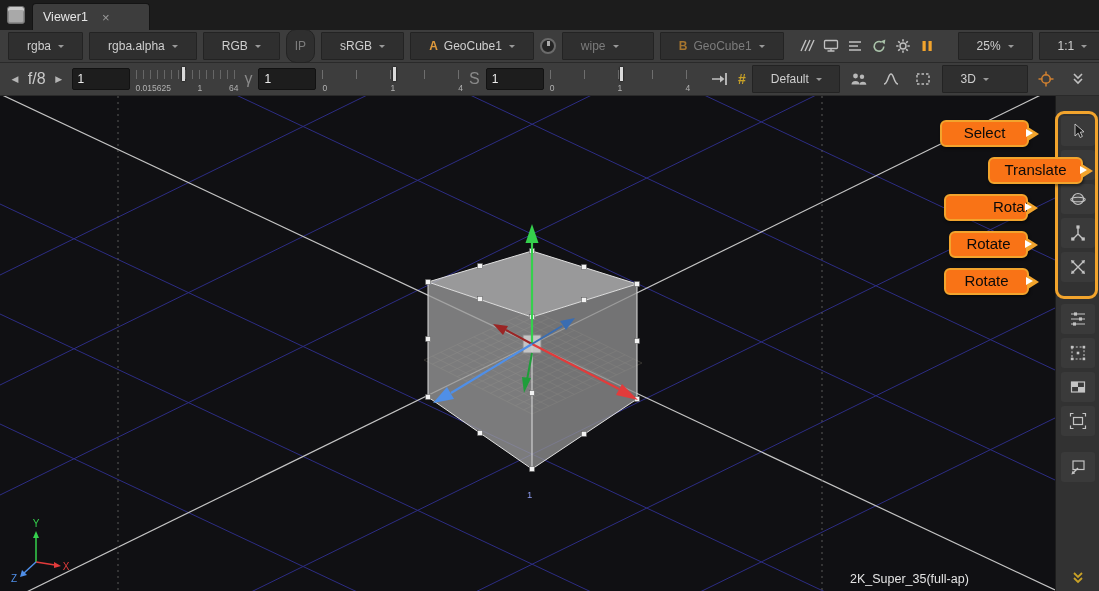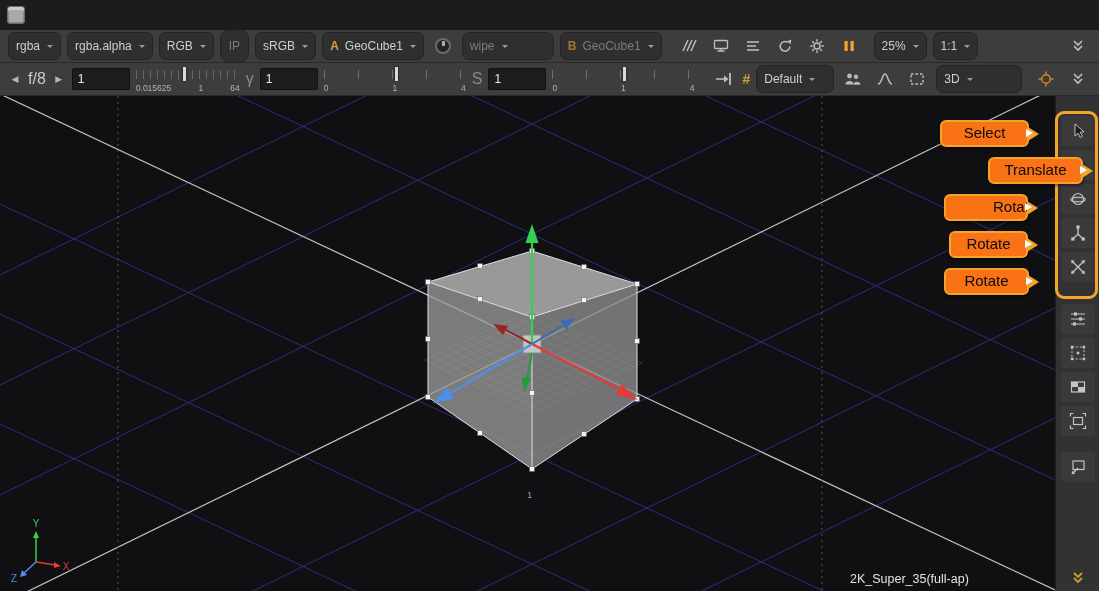--- a/index.html
+++ b/index.html
@@ -12,22 +12,22 @@
                border:1px solid #6e6e6e; border-radius:3px;
                box-shadow:inset 0 3px 0 #c9c9c9, inset 0 0 0 1px #8a8a8a; }
   .tab { margin-left:32px; height:27px; min-width:118px; background:#3d3d3d; border:1px solid #141414; border-bottom:none;
          border-radius:4px 4px 0 0; display:flex; align-items:center; padding:0 10px; gap:14px; }
   .tab-label { color:#e6e6e6; font-size:12.5px; }
   .tab-close { color:#9a9a9a; font-size:13px; cursor:default; }
 
   
   .toolbar { height:33px; background:#3d3d3d; border-bottom:1px solid #2a2a2a; display:flex; align-items:center;
              padding:0 8px; gap:6px; white-space:nowrap; }
-  .dd { display:inline-flex; align-items:center; height:28px; padding:0 7px; background:#2f2f2f;
-        border:1px solid #232323; border-radius:7px; color:#cfcfcf; font-size:12px; }
+  .dd { display:inline-flex; align-items:center; height:28px; padding:0 18px; background:#2f2f2f;
+        border:1px solid #232323; border-radius:1px; color:#cfcfcf; font-size:12px; }
   .dd .caret { width:0; height:0; border:3.5px solid transparent; border-top-color:#9a9a9a; margin-left:7px; transform:translateY(2px); }
   .dd.dim .dd-label { color:#7c7c7c; }
   .badge { color:#e09a3c; font-weight:bold; margin-right:6px; font-size:12px; }
   .badge.dim { color:#a5752f; }
   .btn { display:inline-flex; align-items:center; justify-content:center; height:16px; padding:16px 8px; background:#2f2f2f;
          border:1px solid #232323; border-radius:10px; color:#cfcfcf; font-size:12px; }
   .btn.dim { color:#7c7c7c; }
   .ibtn { width:26px; height:24px; display:inline-flex; align-items:center; justify-content:center; border-radius:3px; }
   .knob { width:16px; height:16px; border-radius:50%; background:#242424; border:2px solid #6b6b6b; position:relative; }
   .knob::after { content:""; position:absolute; left:5px; top:1px; width:3px; height:5px; background:#aaa; }
@@ -73,20 +73,24 @@
   .callout::before { content:""; position:absolute; right:-6px; top:50%; margin-top:-4.5px;
                      border:4.5px solid transparent; border-left:7px solid #ffffff; border-right:0; z-index:1; }
 </style>
 </head>
 <body>
 
 <div class="app">
 
   <div class="tabbar">
     <span class="pane-icon"></span>
+    <div class="tab">
+      <span class="tab-label">Viewer1</span>
+      <span class="tab-close">×</span>
+    </div>
   </div>
 
   <div class="toolbar">
     <div class="dd">
       <span class="dd-label">rgba</span>
         <span class="caret"></span>
     </div>
     <div class="dd">
       <span class="dd-label">rgba.alpha</span>
         <span class="caret"></span>
@@ -148,21 +152,21 @@
         </g>
         </svg>
     </div>
     <div class="ibtn">
       <svg width="18" height="18">
         <rect x="4.5" y="4" width="3.2" height="10" fill="#f2a42d"></rect>
           <rect x="10.5" y="4" width="3.2" height="10" fill="#f2a42d"></rect>
         </svg>
     </div>
 
-    <div class="dd" style="margin-left:6px">
+    <div class="dd" style="margin-left:16px">
       <span class="dd-label">25%</span>
         <span class="caret"></span>
     </div>
     <div class="dd">
       <span class="dd-label">1:1</span>
         <span class="caret"></span>
     </div>
     <div class="ibtn pushR">
       <svg width="18" height="18" stroke="#c0c0c0" stroke-width="1.6" fill="none">
         <path d="M5,4 L9,8 L13,4 M5,9 L9,13 L13,9"></path>

